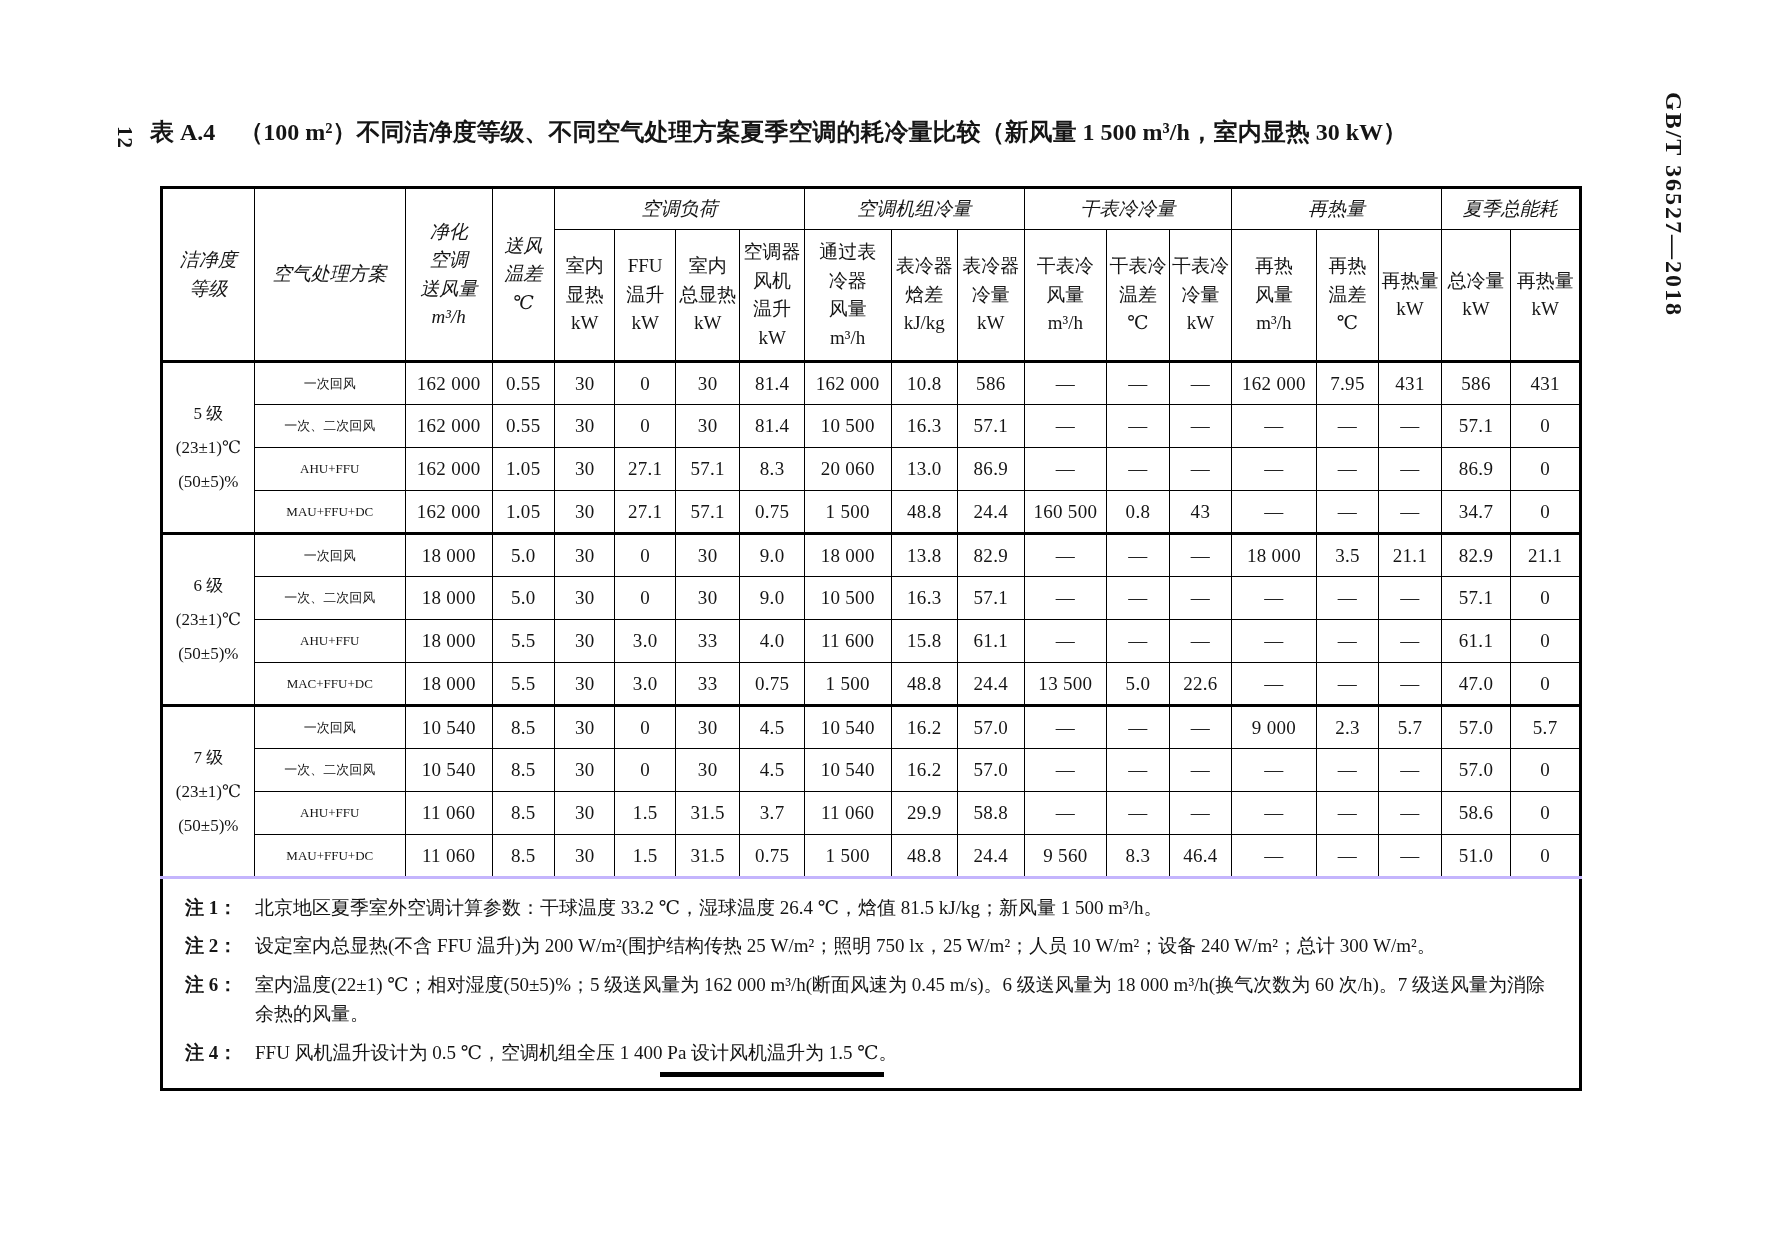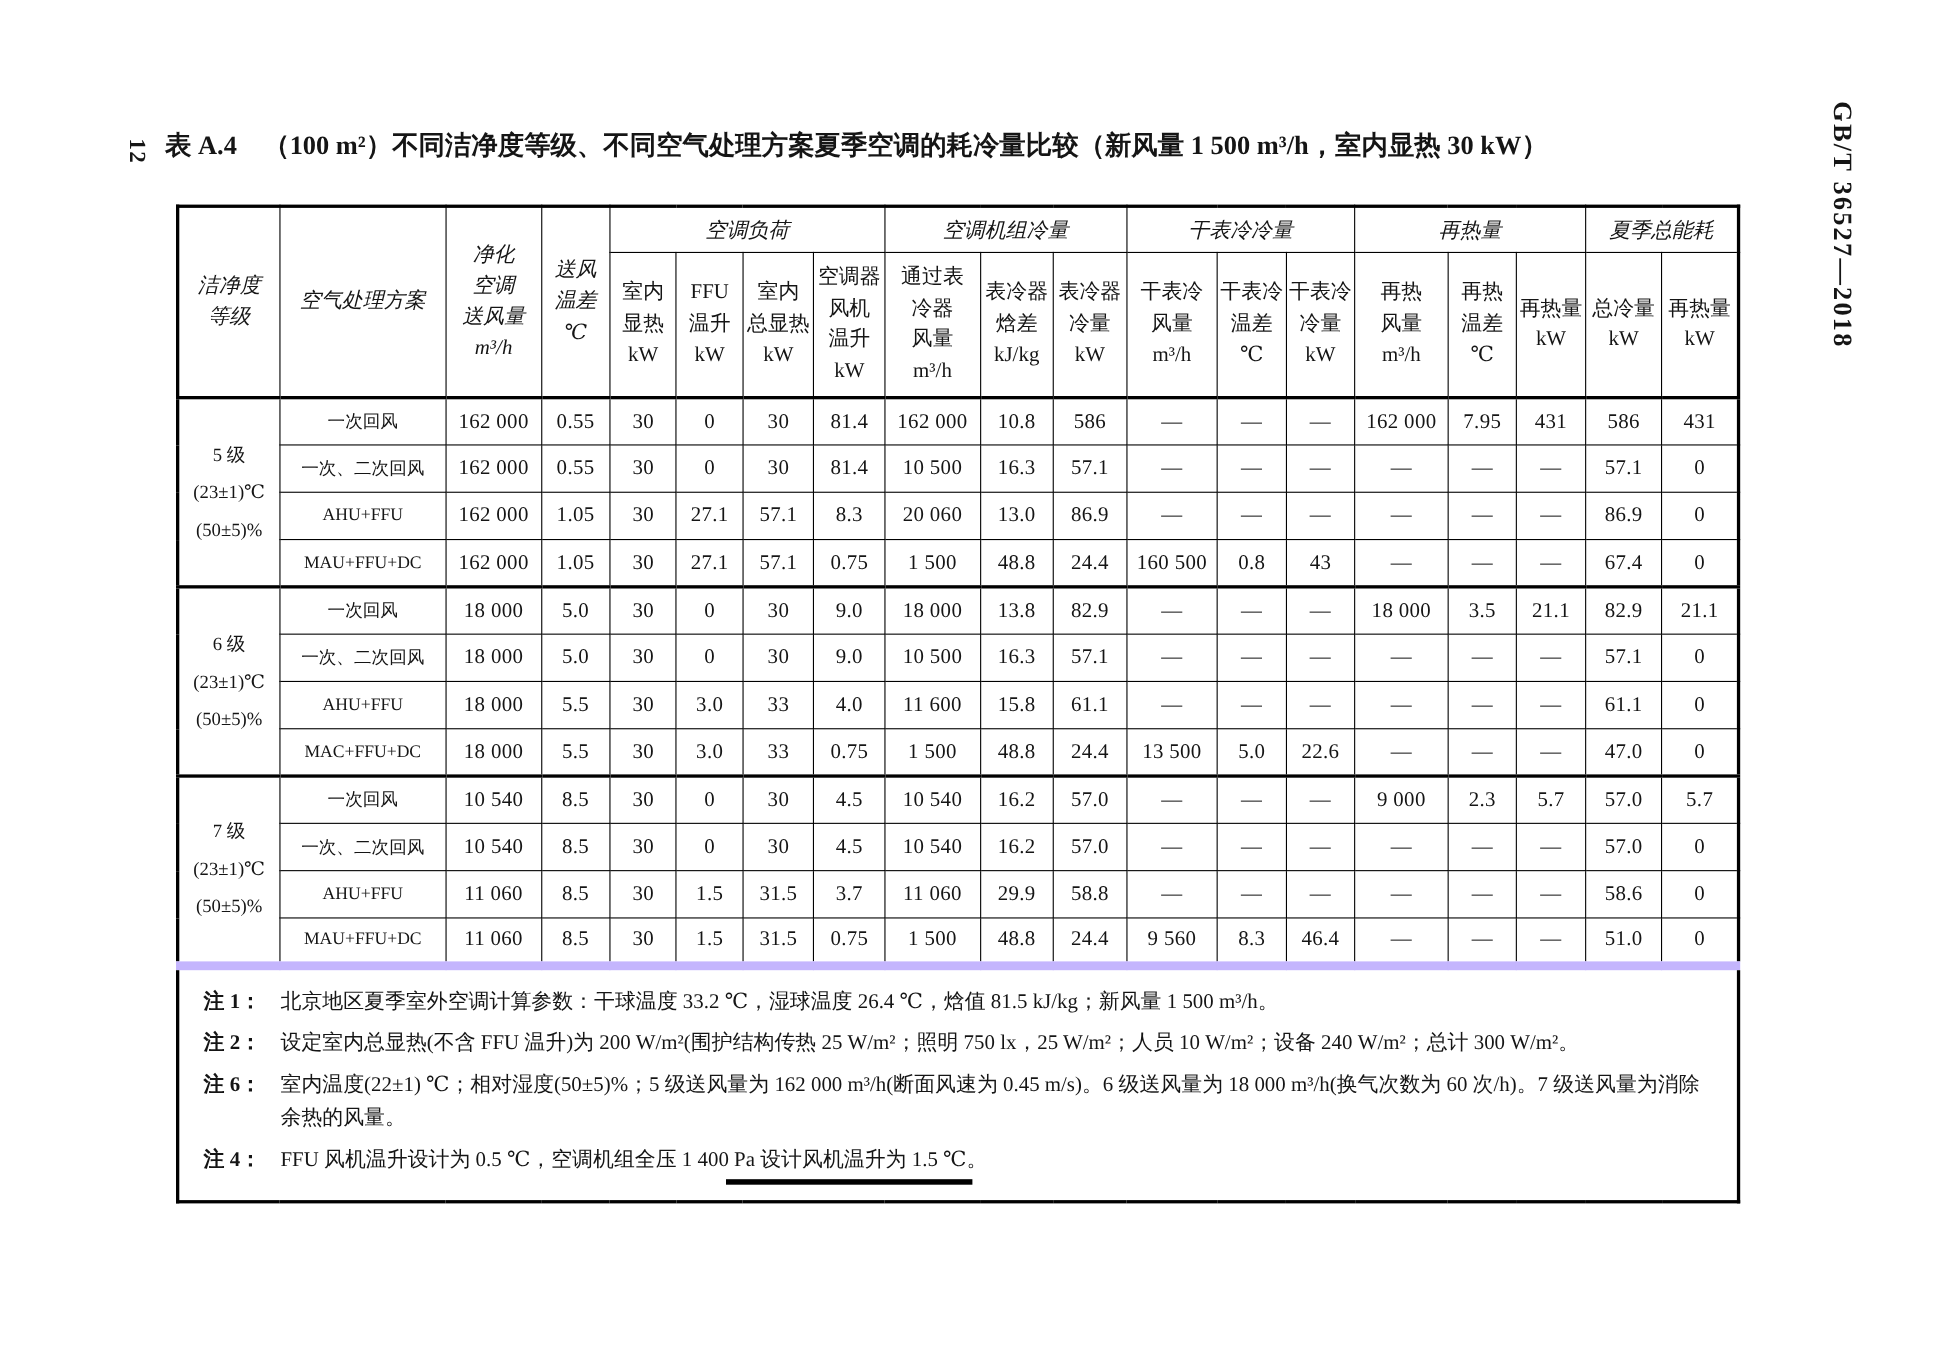--- a/index.html
+++ b/index.html
@@ -39,26 +39,26 @@
     padding:1px 2px;
     font-weight:normal;
     overflow:hidden;
   }
   .pre{white-space:pre-line;line-height:1.5;}
   thead tr.group-row th{height:38px;font-style:italic;}
   thead tr.sub-row th{height:128px;border-bottom:3px solid #000;}
   thead th.span2{border-bottom:3px solid #000;}
   tbody tr{height:43px;}
   tbody td.num{font-size:19px;letter-spacing:0.3px;}
-  tbody td.scheme{font-size:16px;text-align:center;}
+  tbody td.scheme{font-size:13px;text-align:center;}
   tbody td.group-label{font-size:17px;line-height:2.0;}
   tbody tr.group-start td{border-top:3px solid #000;}
 
   tfoot td.notes-cell{
-    border-top:8px solid #c4b5fd;
+    border-top:3px solid #c4b5fd;
     text-align:left;vertical-align:top;
     padding:14px 20px 12px 22px;
   }
   .note{display:flex;margin-bottom:9px;font-size:19px;line-height:1.55;}
   .note-label{font-weight:bold;white-space:nowrap;min-width:70px;}
   .note-text{flex:1;}
 
   .end-bar{
     position:absolute;left:660px;top:1072px;width:224px;height:5px;background:#000;
   }
@@ -233,21 +233,21 @@
           <td class="num">0.75</td>
           <td class="num">1 500</td>
           <td class="num">48.8</td>
           <td class="num">24.4</td>
           <td class="num">160 500</td>
           <td class="num">0.8</td>
           <td class="num">43</td>
           <td class="num">—</td>
           <td class="num">—</td>
           <td class="num">—</td>
-          <td class="num">67.4</td>
+          <td class="num">34.7</td>
           <td class="num">0</td>
         </tr>
         <tr class="group-start">
           <td rowspan="4" class="group-label pre">6 级
 (23±1)℃
 (50±5)%</td>
           <td class="scheme">一次回风</td>
           <td class="num">18 000</td>
           <td class="num">5.0</td>
           <td class="num">30</td>

